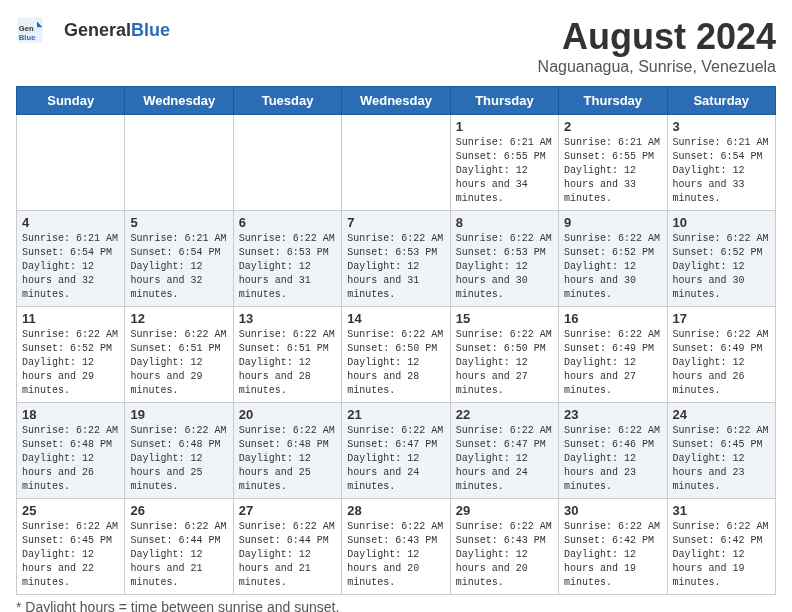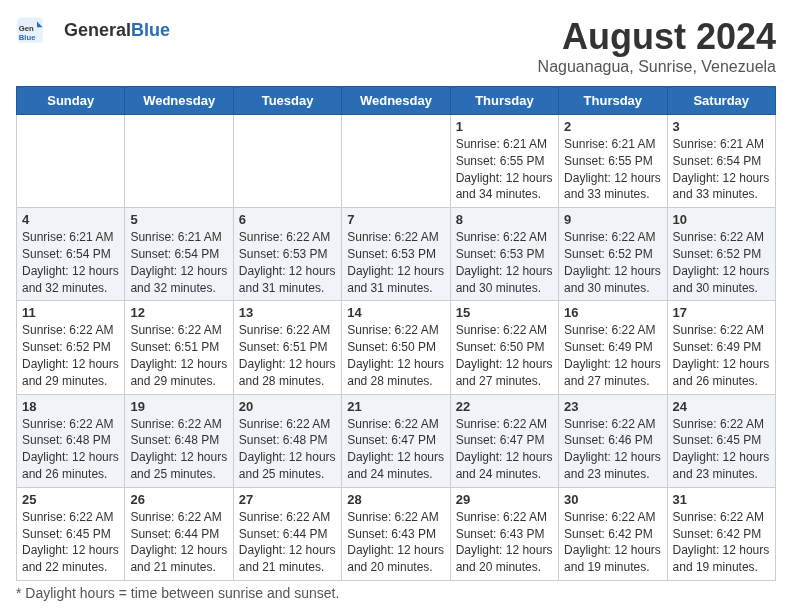--- a/index.html
+++ b/index.html
@@ -66,23 +66,24 @@
       background-color: #fff;
     }
     .day-number {
       font-size: 13px;
       font-weight: bold;
       color: #333;
       display: block;
       margin-bottom: 2px;
     }
     .day-info {
-      font-size: 12px;
+      font-size: 10px;
       line-height: 1.4;
       color: #333;
+      font-family: Liberation Mono, monospace;
     }
     .empty-cell {
       background-color: #fff;
     }
     .footer-note {
       margin-top: 4px;
       font-size: 14px;
       color: #555;
       text-align: left;
     }

